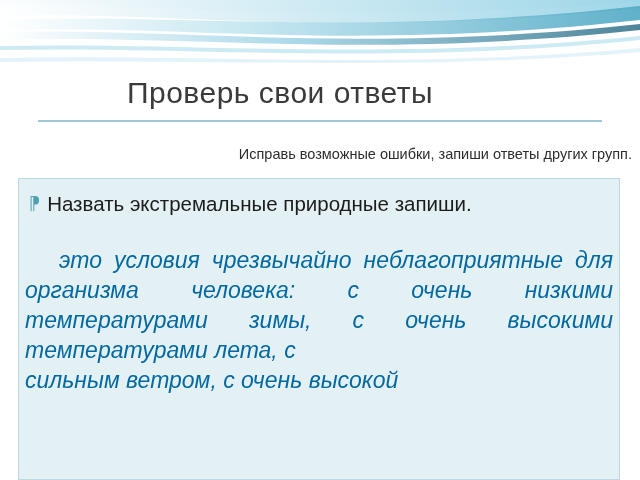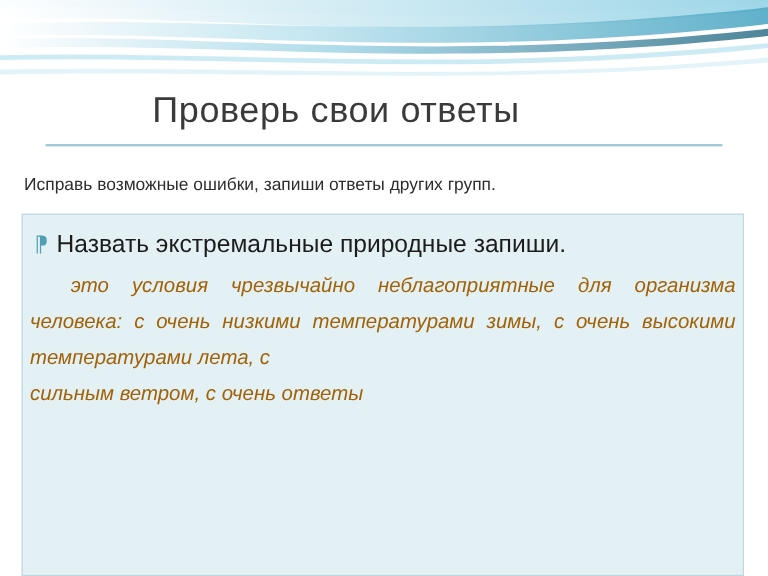--- a/index.html
+++ b/index.html
@@ -48,21 +48,21 @@
   }
 
   
   .subtitle {
     position: absolute;
     left: 20px;
     top: 146px;
     width: 612px;
     font-size: 14.5px;
     color: #2d2d2d;
-    text-align: left;
+    text-align: right;
   }
 
   
   .content-box {
     position: absolute;
     left: 18px;
     top: 178px;
     width: 602px;
     height: 302px;
     background: #e4f1f4;
@@ -83,25 +83,25 @@
     margin-right: 7px;
     flex: 0 0 auto;
   }
   .bullet-text {
     font-size: 20.5px;
     line-height: 26px;
     color: #1c1c1c;
   }
 
   .para {
-    margin: 6px 6px 0 6px;
-    font-size: 17px;
+    margin: 28px 6px 0 6px;
+    font-size: 23px;
     line-height: 30px;
     font-style: italic;
-    color: #a16207;
+    color: #0369a1;
     text-align: justify;
     text-indent: 34px;
   }
   .para .last-line {
     display: block;
     text-indent: 0;
   }
 </style>
 </head>
 <body>
@@ -140,15 +140,15 @@
 
 <div class="subtitle">Исправь возможные ошибки, запиши ответы других групп.</div>
 
 <div class="content-box">
   <div class="bullet-row">
     <span class="bullet-glyph">⁋</span>
     <span class="bullet-text">Назвать экстремальные природные запиши.</span>
   </div>
   <div class="para">
     <span>это условия чрезвычайно неблагоприятные для организма человека: с очень низкими температурами зимы, с очень высокими температурами лета, с</span>
-    <span class="last-line">сильным ветром, с очень ответы</span>
+    <span class="last-line">сильным ветром, с очень высокой</span>
   </div>
 </div>
 
 </body></html>

